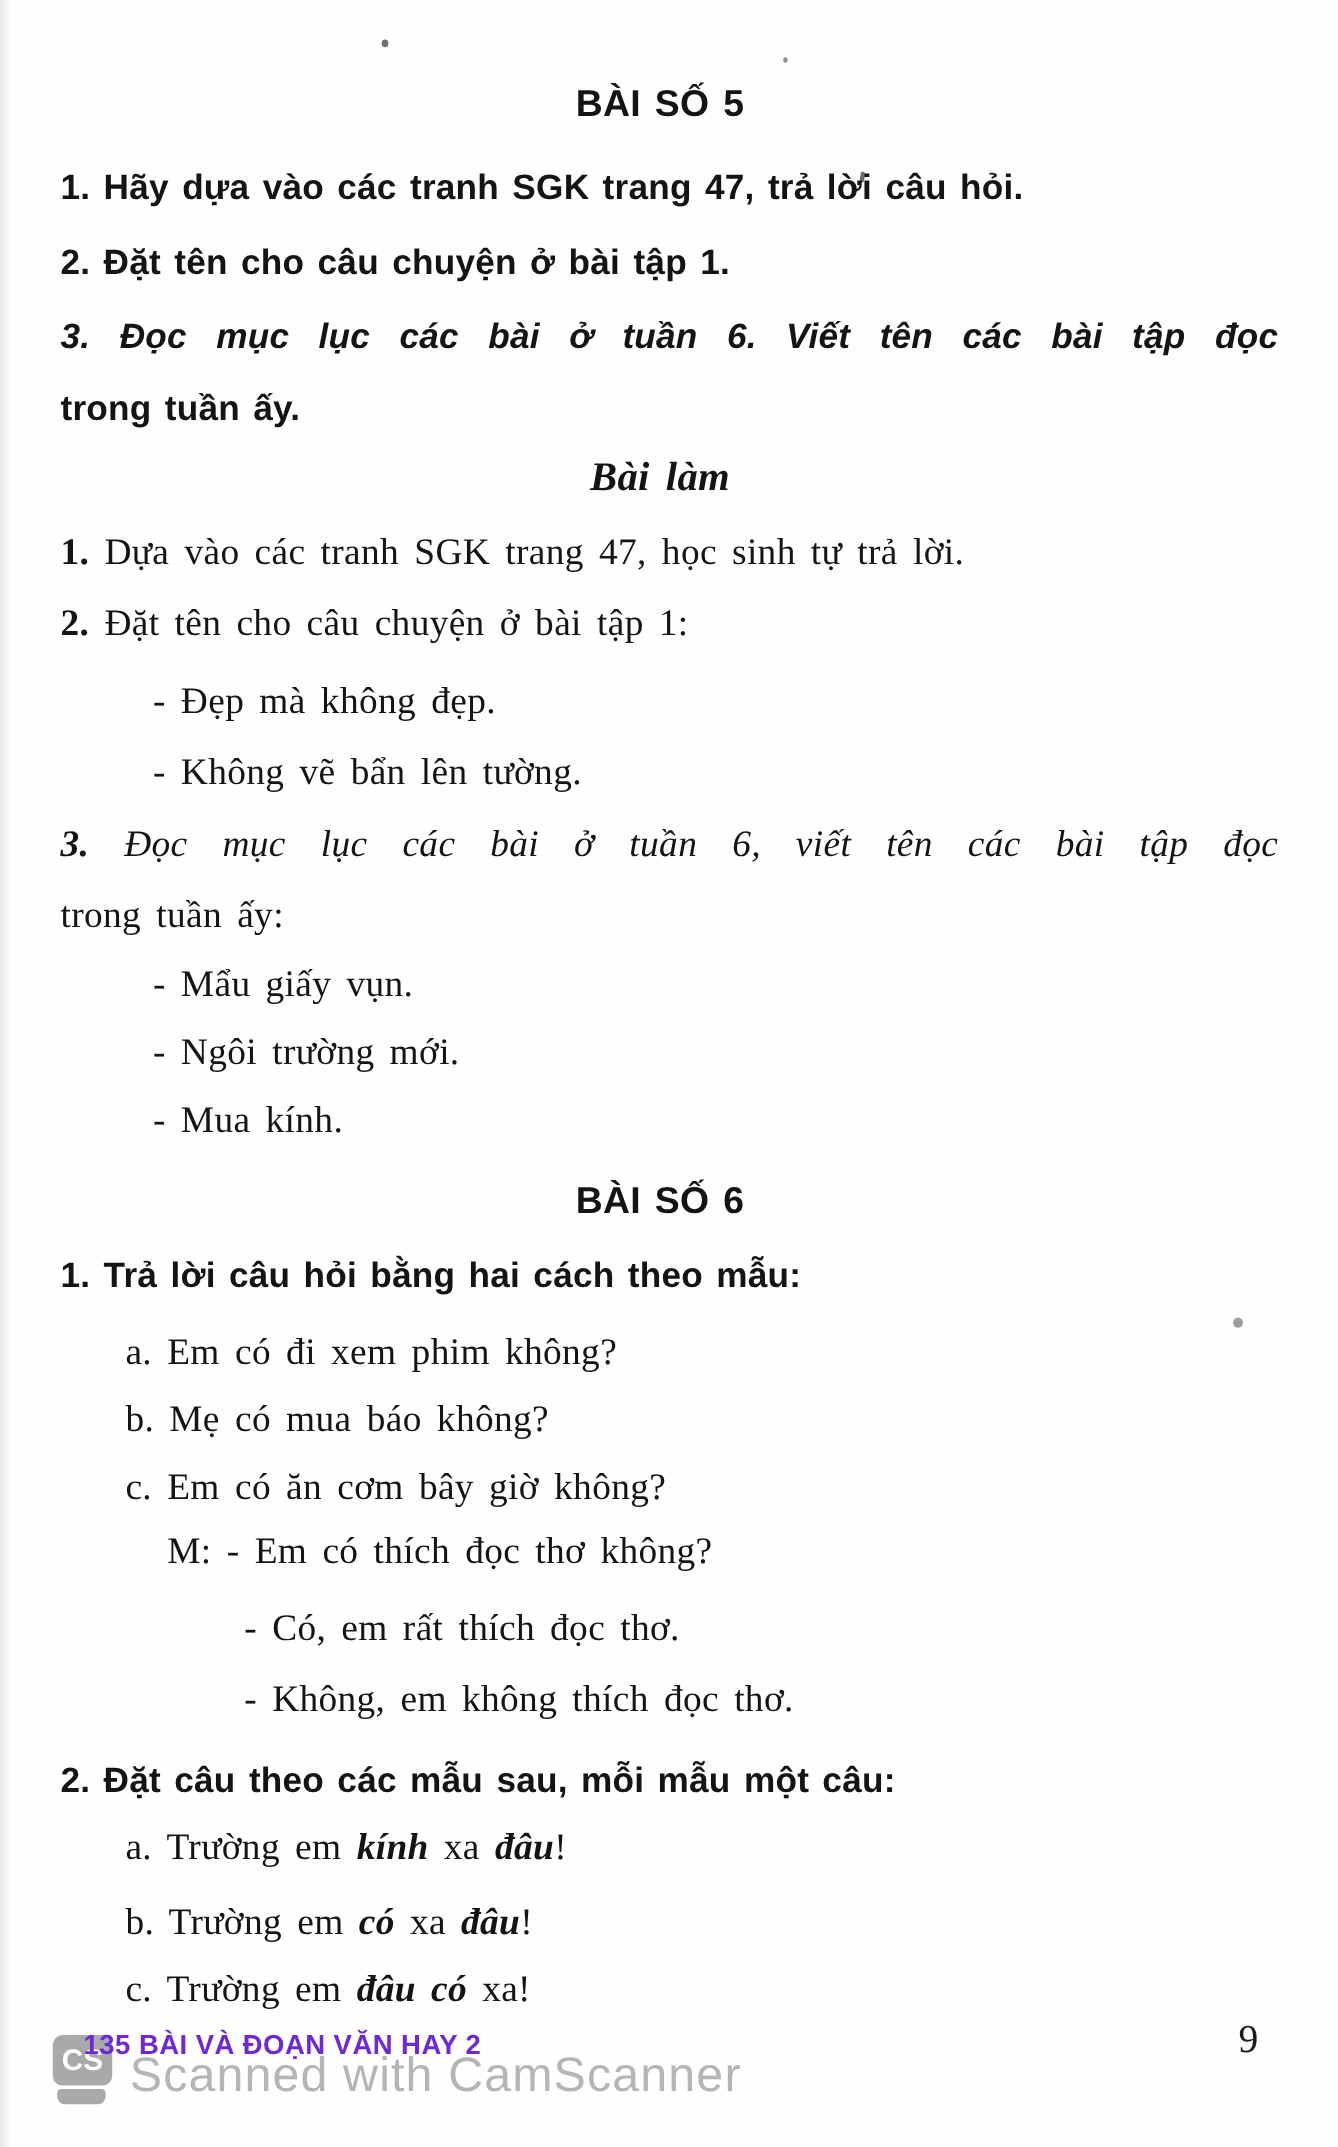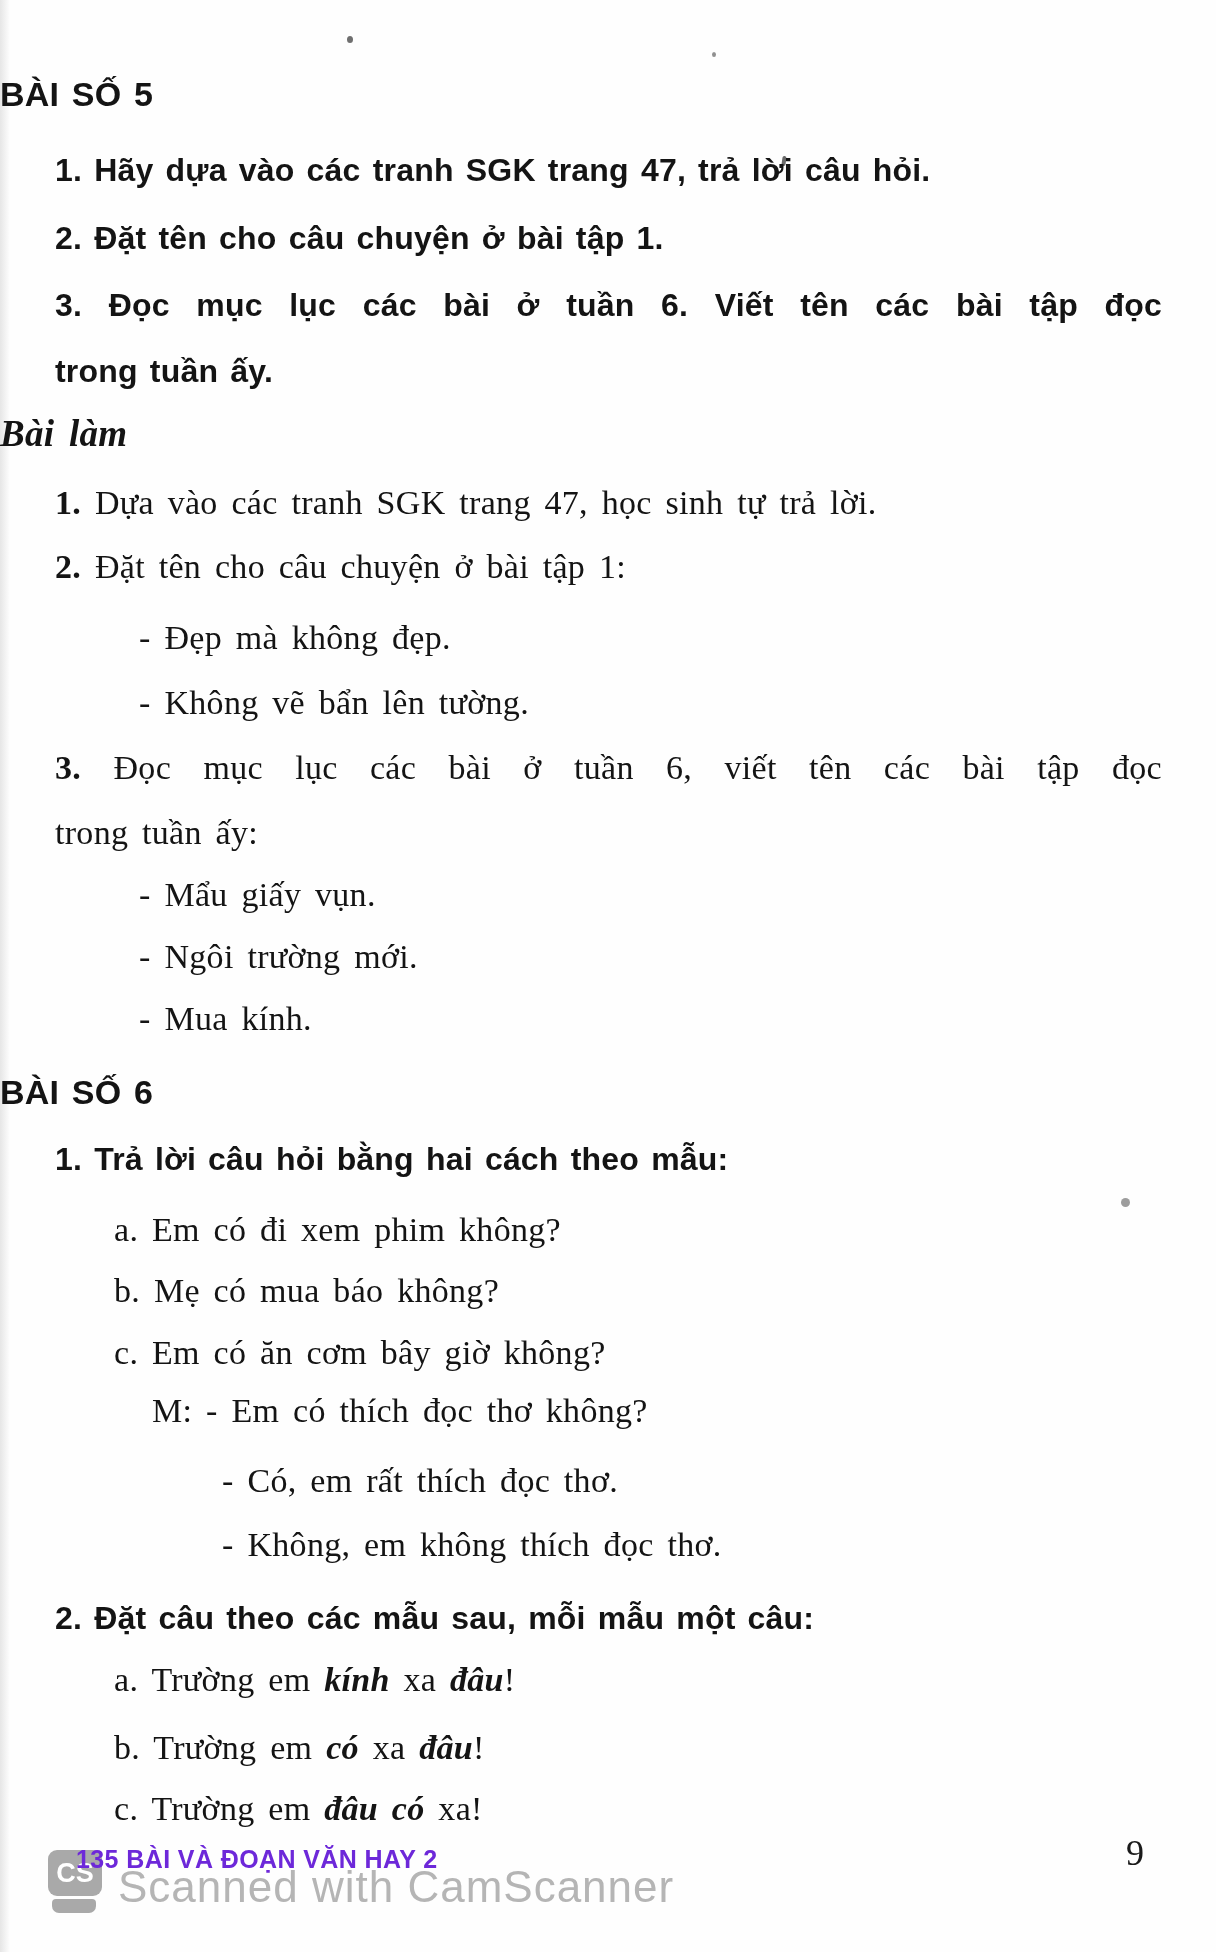--- a/index.html
+++ b/index.html
@@ -14,22 +14,22 @@
   }
   .ln{
     position:absolute;left:55px;white-space:nowrap;
     font-size:34px;line-height:48px;letter-spacing:.3px;word-spacing:5px;z-index:2;
   }
   .sans{
     font-family:"Liberation Sans",sans-serif;font-weight:bold;
     font-size:32px;letter-spacing:.2px;word-spacing:3px;
   }
   .title{font-size:34px;}
-  .center{left:0;right:16px;}
-  .j{white-space:normal;text-align:justify;text-align-last:justify;left:55px;right:54px;}
+  .center{left:0;right:16px;text-align:center;}
+  .j{white-space:normal;text-align:justify;text-align-last:justify;left:55px;right:54px;font-style:italic;}
   .it{margin-left:27px;}
   .b{font-weight:bold;}
   .bi{font-weight:bold;font-style:italic;}
   .bailam{font-size:37px;font-weight:bold;font-style:italic;}
   .footer-title{
     position:absolute;left:76px;top:1845px;z-index:2;
     font-family:"Liberation Sans",sans-serif;font-weight:bold;
     font-size:25px;letter-spacing:.4px;color:#6d28d9;white-space:nowrap;
   }
   .page-number{

